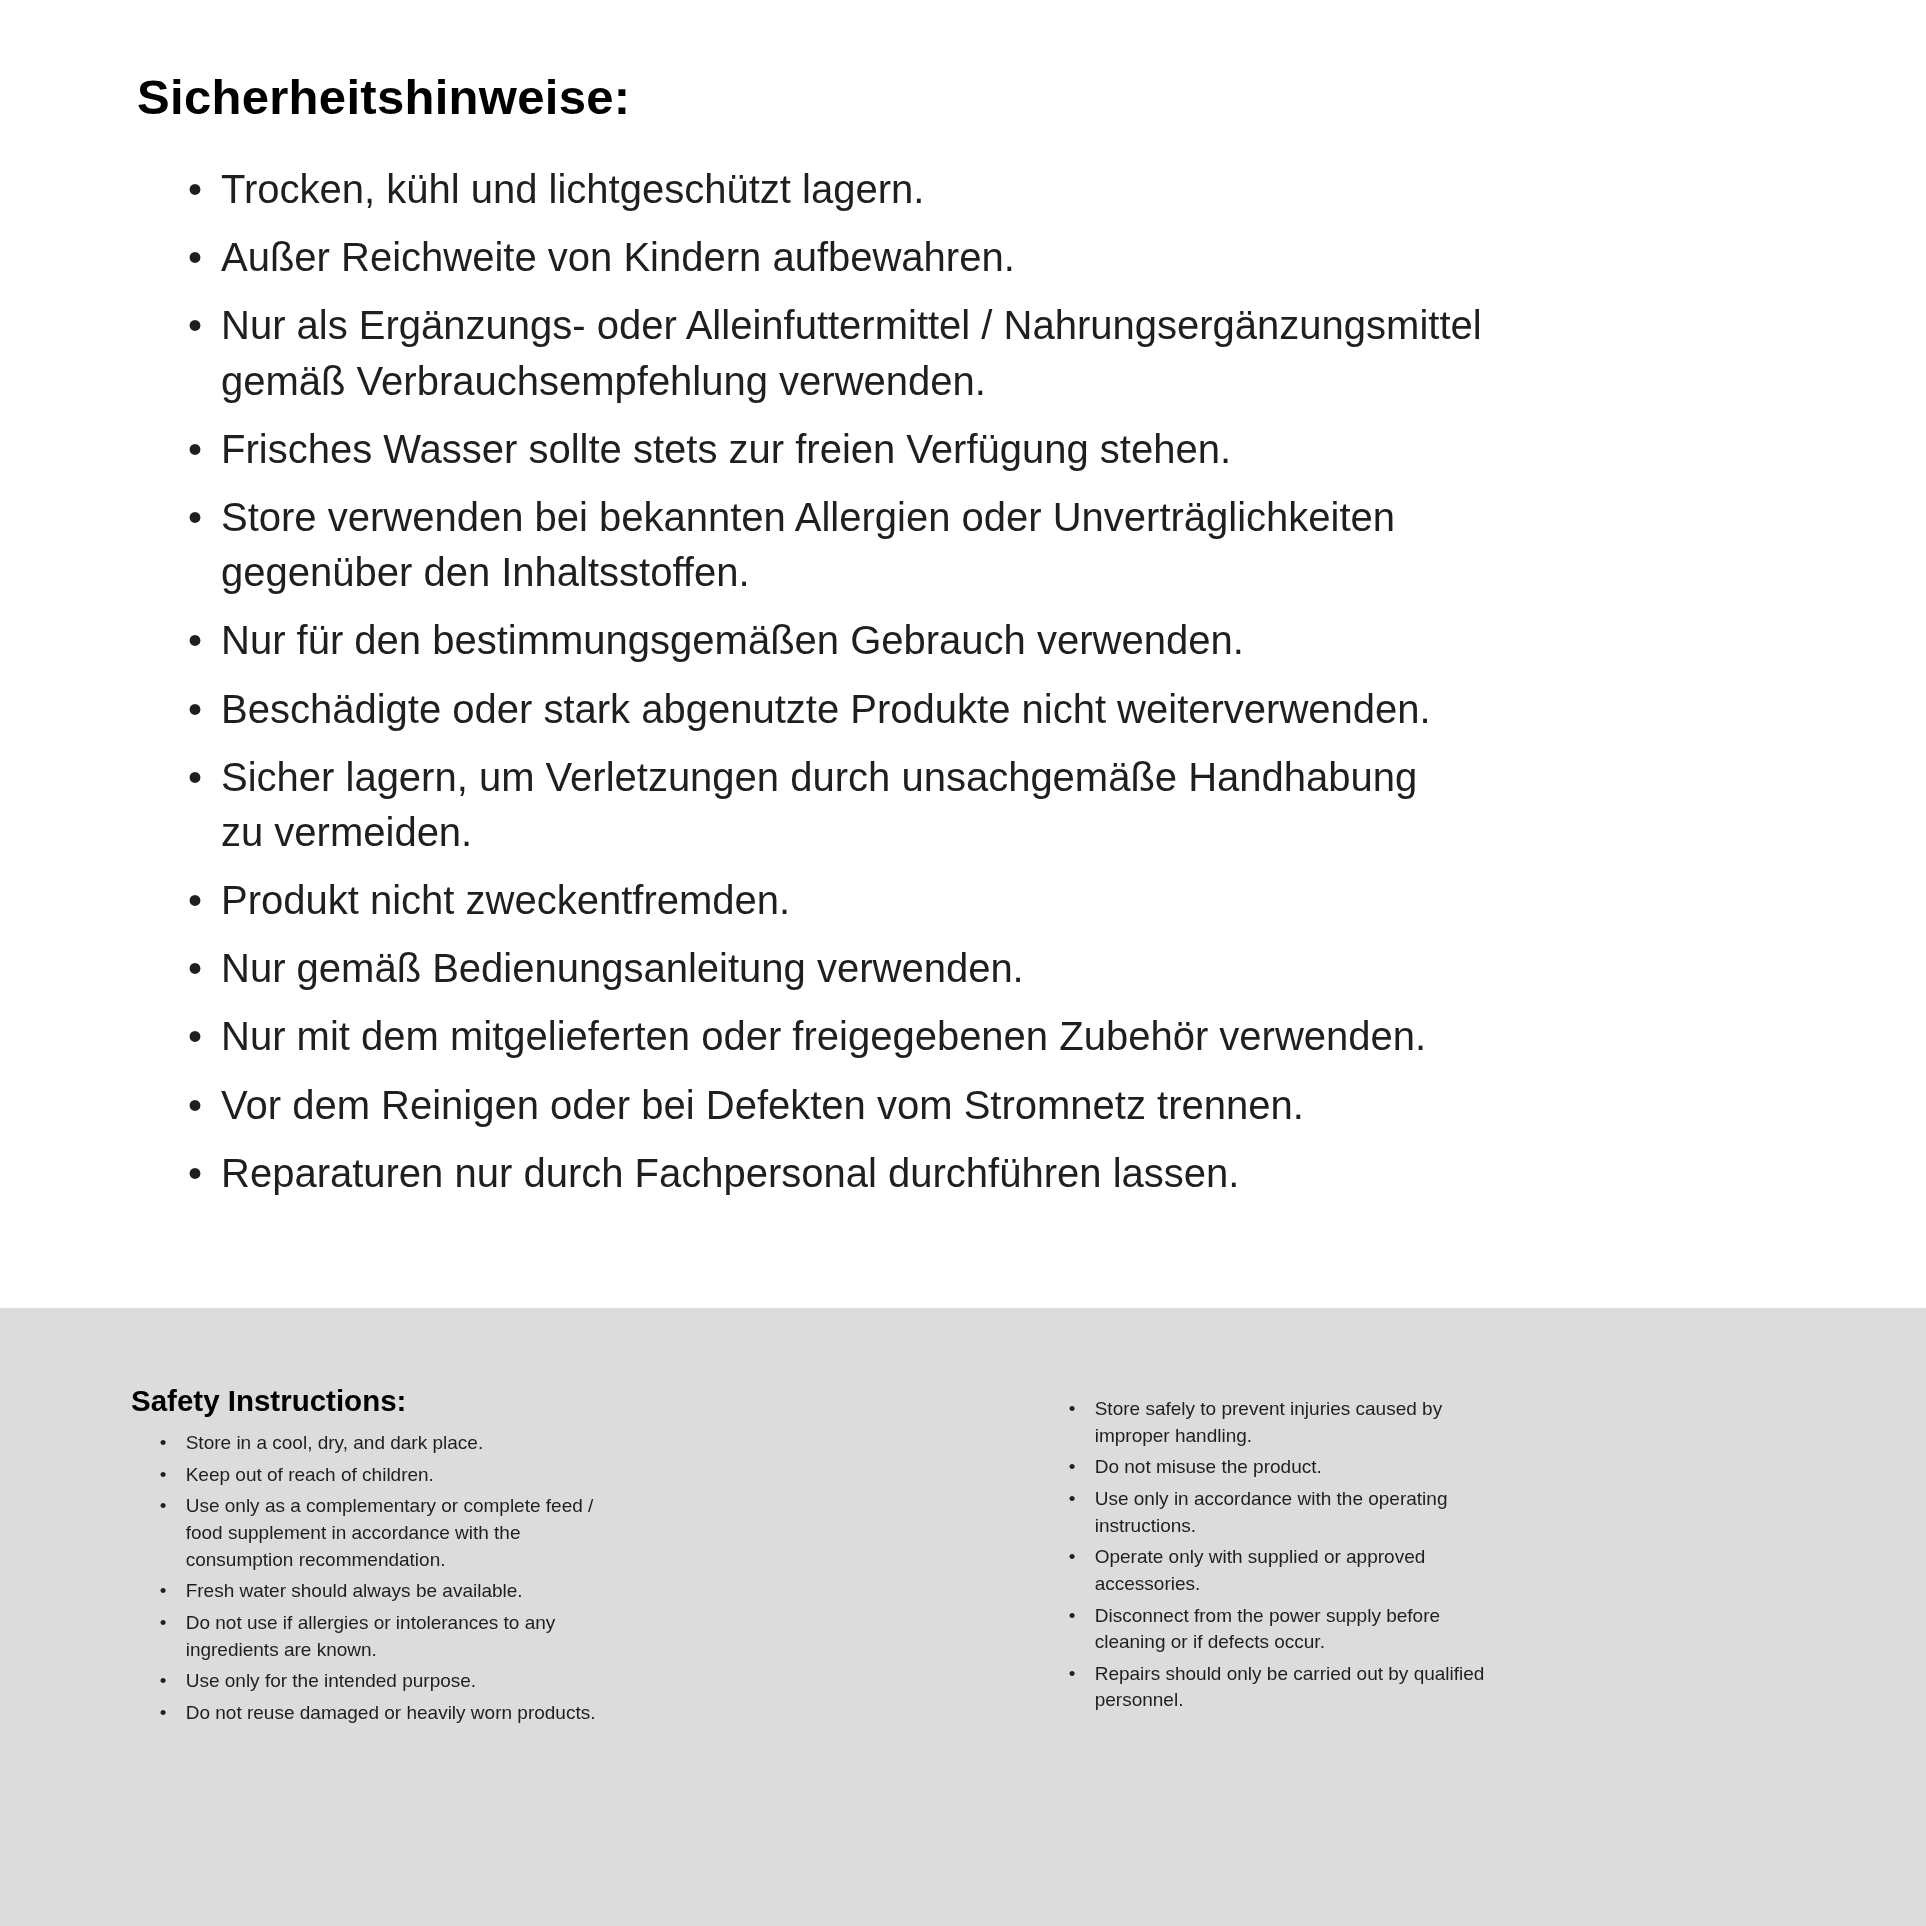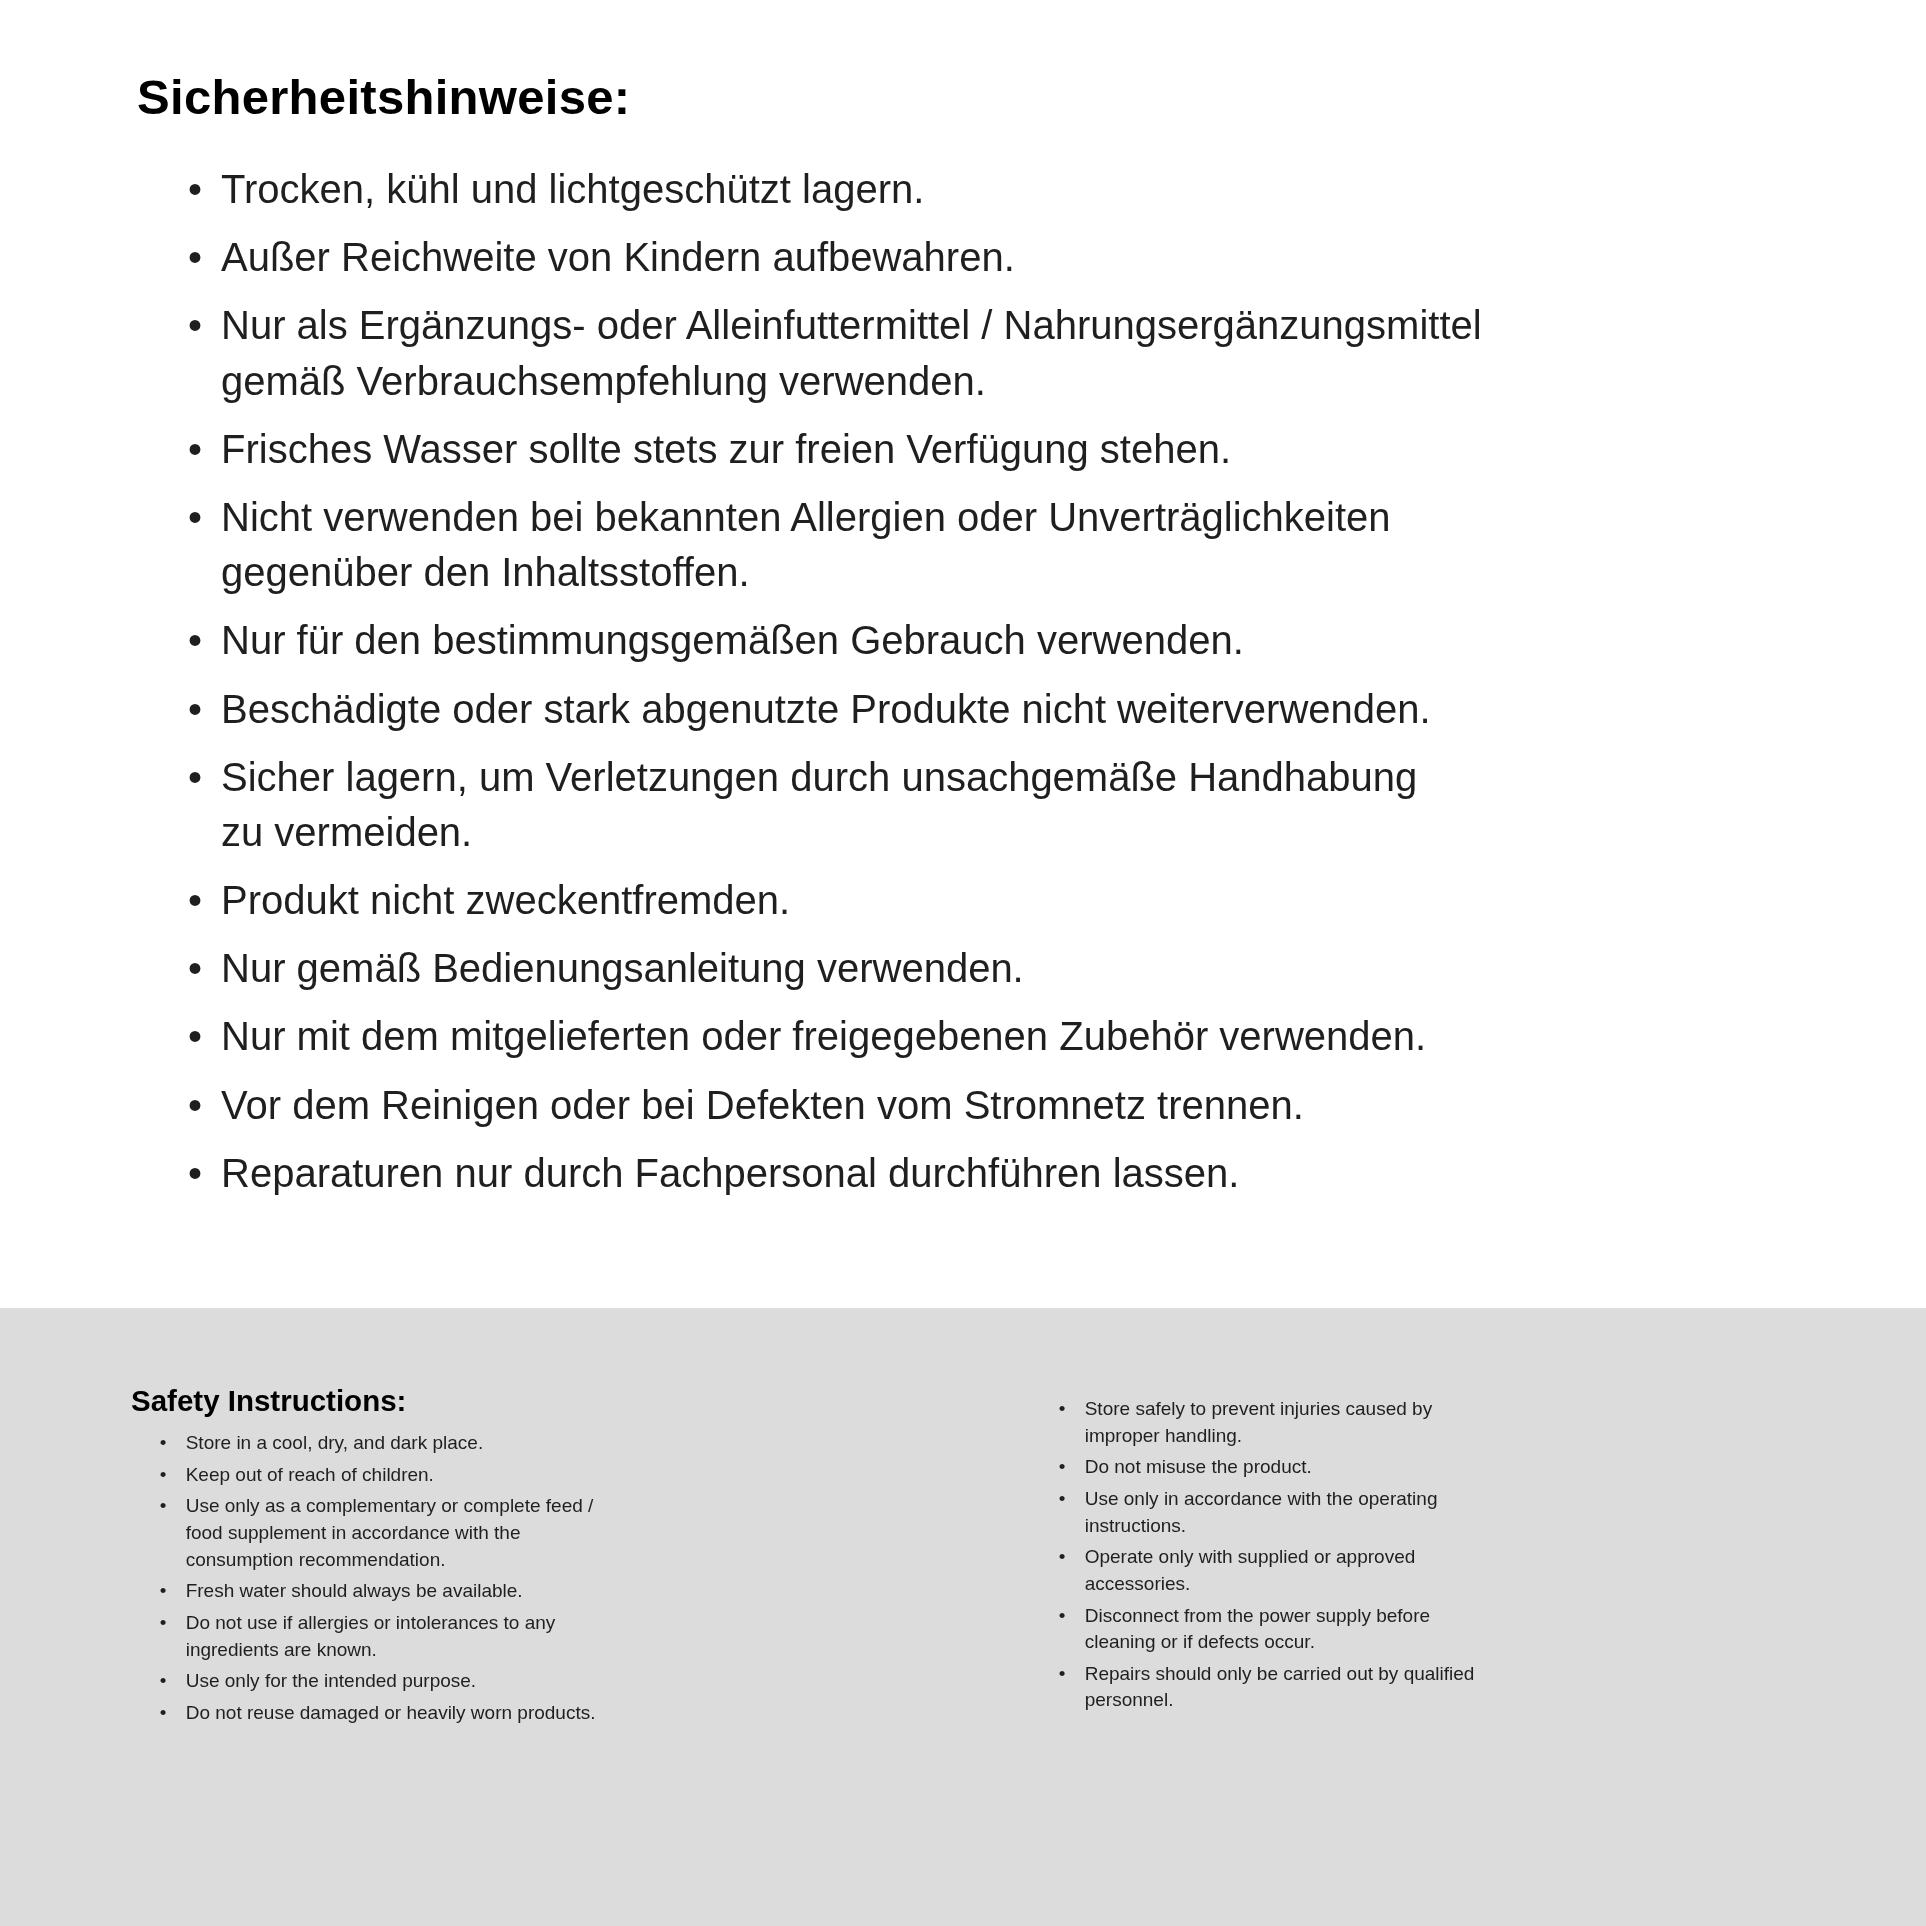--- a/index.html
+++ b/index.html
@@ -67,20 +67,21 @@
 
   
   .english-section{
     position:absolute;
     top:1308px;left:0;
     width:1926px;
     height:618px;
     background:var(--footer-background);
     padding:76px 64px 0 131px;
     display:flex;
+    gap:10px;
   }
   .col{
     flex:0 0 auto;
   }
   .col-left{width:899px;}
   .col-right{width:832px;}
   .english-heading{
     margin:0 0 11.6px 0;
     font-size:29.5px;
     font-weight:700;
@@ -102,21 +103,21 @@
 <div class="page">
 
   <section class="german-section">
     <h1 class="german-heading">Sicherheitshinweise:</h1>
     <ul class="bullets">
         <li>Trocken, kühl und lichtgeschützt lagern.</li>
         <li>Außer Reichweite von Kindern aufbewahren.</li>
         <li>Nur als Ergänzungs- oder Alleinfuttermittel / Nahrungsergänzungsmittel
 gemäß Verbrauchsempfehlung verwenden.</li>
         <li>Frisches Wasser sollte stets zur freien Verfügung stehen.</li>
-        <li>Nicht verwenden bei bekannten Allergien oder Unverträglichkeiten
+        <li>Store verwenden bei bekannten Allergien oder Unverträglichkeiten
 gegenüber den Inhaltsstoffen.</li>
         <li>Nur für den bestimmungsgemäßen Gebrauch verwenden.</li>
         <li>Beschädigte oder stark abgenutzte Produkte nicht weiterverwenden.</li>
         <li>Sicher lagern, um Verletzungen durch unsachgemäße Handhabung
 zu vermeiden.</li>
         <li>Produkt nicht zweckentfremden.</li>
         <li>Nur gemäß Bedienungsanleitung verwenden.</li>
         <li>Nur mit dem mitgelieferten oder freigegebenen Zubehör verwenden.</li>
         <li>Vor dem Reinigen oder bei Defekten vom Stromnetz trennen.</li>
         <li>Reparaturen nur durch Fachpersonal durchführen lassen.</li>

